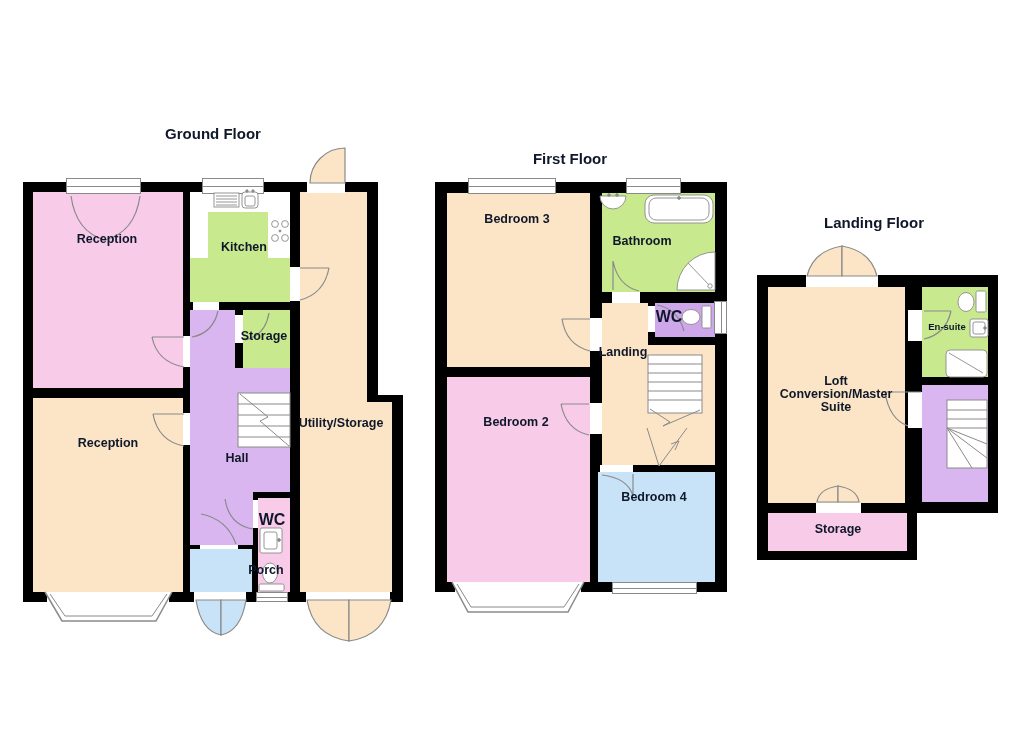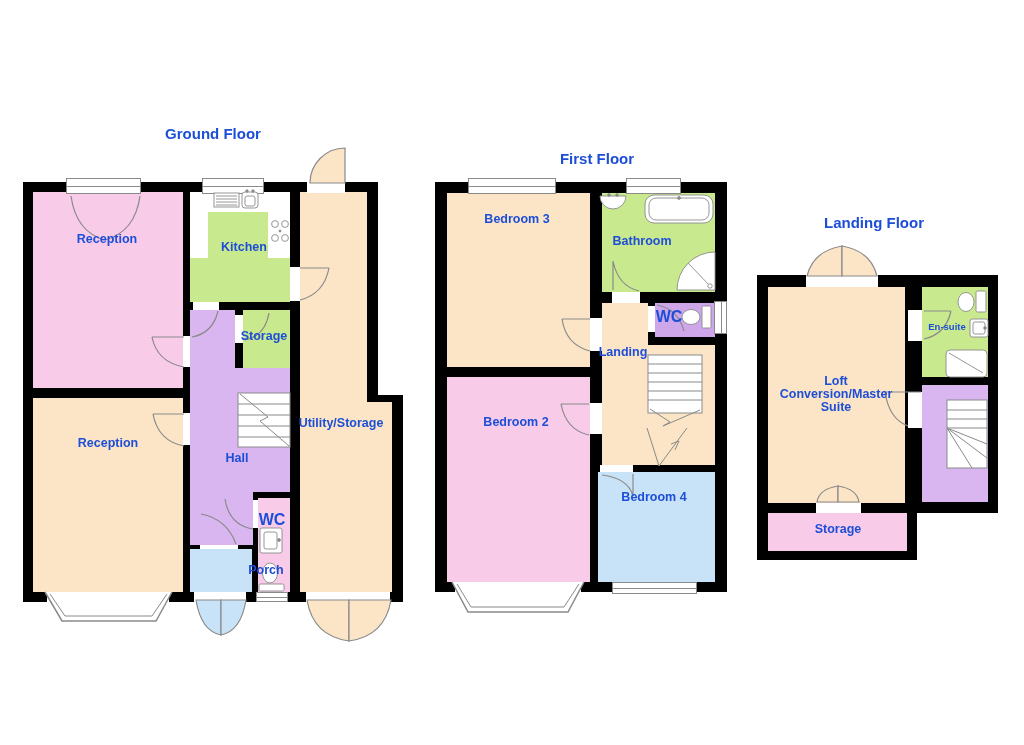--- a/index.html
+++ b/index.html
@@ -4,21 +4,21 @@
 <style>
   html,body{margin:0;padding:0;background:#fff;}
   #canvas{position:relative;width:1024px;height:745px;background:#ffffff;overflow:hidden;
           font-family:"Liberation Sans", sans-serif;}
   .wall{position:absolute;background:#000;}
   .room{position:absolute;}
   .gap{position:absolute;background:#fff;}
   .window{position:absolute;background:#fff;border:1px solid #8a8a8a;box-sizing:border-box;}
   .window.h::after{content:"";position:absolute;left:0;right:0;top:50%;border-top:1px solid #8a8a8a;}
   .window.v::after{content:"";position:absolute;top:0;bottom:0;left:50%;border-left:1px solid #8a8a8a;}
-  .label{position:absolute;transform:translate(-50%,-50%);font-weight:bold;color:#1d4ed8;
+  .label{position:absolute;transform:translate(-50%,-50%);font-weight:bold;color:#0f172a;
          font-size:12.5px;white-space:nowrap;text-align:center;line-height:13px;}
   .title{font-size:15px;}
   .small{font-size:16px;}
   .tiny{font-size:9.5px;}
   svg.overlay{position:absolute;left:0;top:0;pointer-events:none;}
 </style>
 </head>
 <body>
 
 <div id="canvas">
@@ -224,21 +224,21 @@
       <rect x="973" y="322" width="12" height="12" rx="2" fill="#fff"></rect>
       <circle cx="985" cy="328" r="1.3" fill="#8a8a8a"></circle>
     </g>
     <g stroke="#8a8a8a" stroke-width="0.9">
       <rect x="946" y="350" width="41" height="27" rx="4" fill="#fff"></rect>
       <path d="M 949 353 L 983 373" fill="none"></path>
     </g>
   </svg>
 
   <div class="label title" style="left:213px;top:133px;">Ground Floor</div>
-  <div class="label title" style="left:597px;top:158px;">First Floor</div>
+  <div class="label title" style="left:570px;top:158px;">First Floor</div>
   <div class="label title" style="left:874px;top:222px;">Landing Floor</div>
 
   <div class="label" style="left:107px;top:239px;">Reception</div>
   <div class="label" style="left:244px;top:247px;">Kitchen</div>
   <div class="label" style="left:264px;top:336px;">Storage</div>
   <div class="label" style="left:341px;top:423px;">Utility/Storage</div>
   <div class="label" style="left:237px;top:458px;">Hall</div>
   <div class="label" style="left:108px;top:443px;">Reception</div>
   <div class="label small" style="left:272px;top:519px;">WC</div>
   <div class="label" style="left:218px;top:570px;margin-left:48px;">Porch</div>

